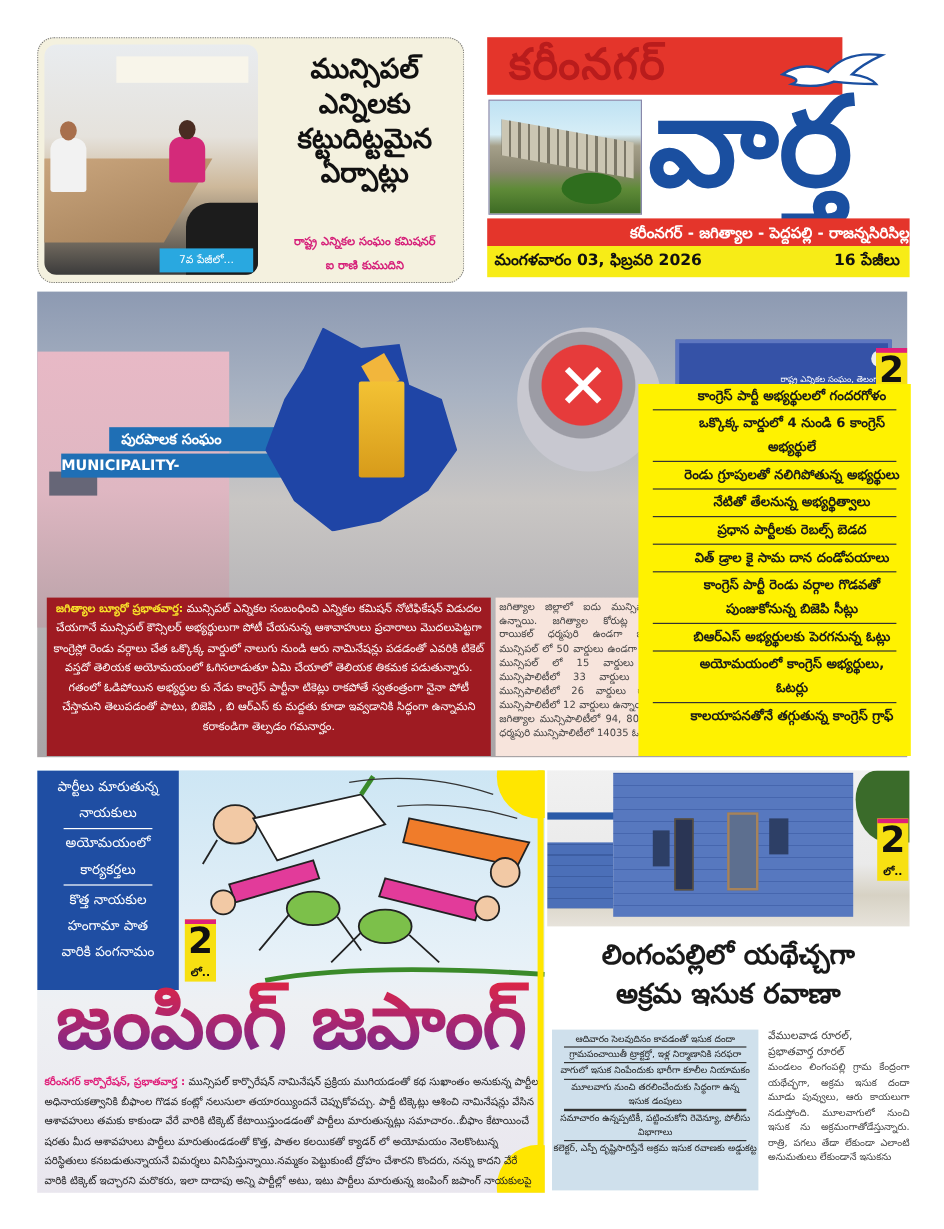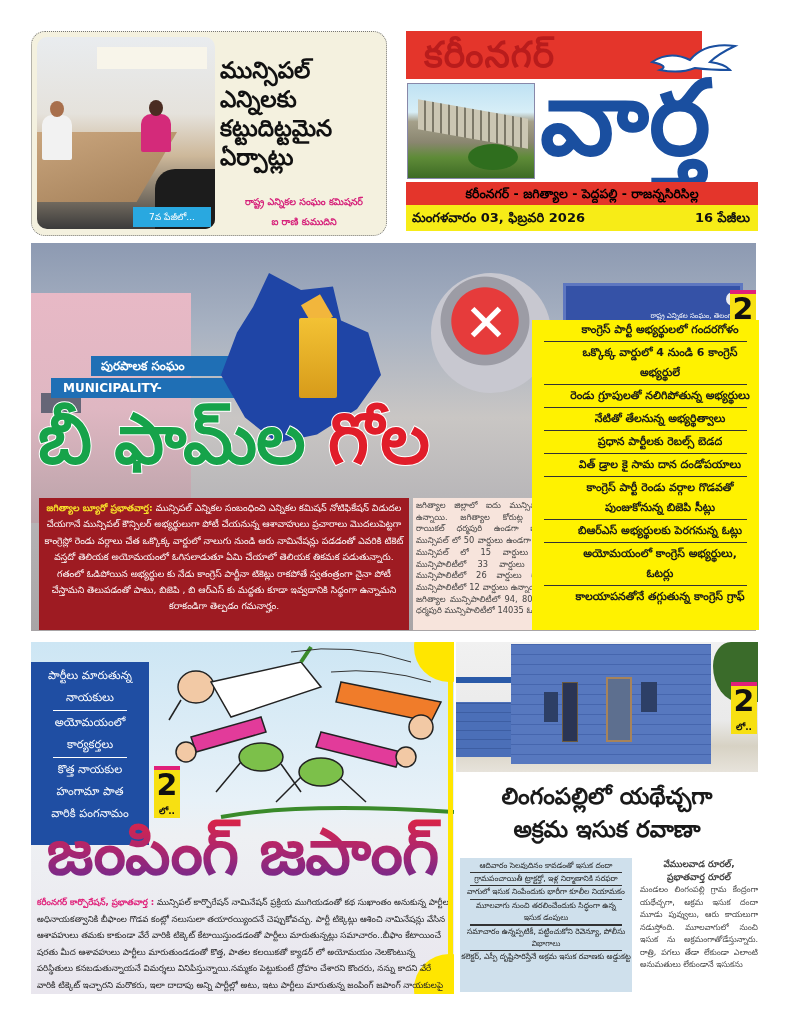--- a/index.html
+++ b/index.html
@@ -25,21 +25,21 @@
   .teaser-photo .person1 .head { position: absolute; left: 8px; top: -14px; width: 14px; height: 16px; border-radius: 50%; background: #a86f4c; }
   .teaser-photo .person2 { position: absolute; left: 104px; top: 77px; width: 30px; height: 38px; background: #d42a7a; border-radius: 10px 10px 2px 2px; }
   .teaser-photo .person2 .head { position: absolute; left: 8px; top: -14px; width: 14px; height: 16px; border-radius: 50%; background: #4a2c22; }
   .teaser-photo .wallbanner { position: absolute; left: 60px; top: 10px; width: 110px; height: 22px; background: #f8f5ea; }
   .teaser-photo .chair { position: absolute; right: 0; bottom: 0; width: 60px; height: 60px; background: #1c1c1c; border-radius: 20px 0 0 0; }
   .page-tag {
     position: absolute; left: 96px; top: 170px; width: 78px; height: 20px;
     background: #29a8e0; color: #fff; font-size: 9px; line-height: 20px; text-align: center;
   }
   .teaser-headline {
-    position: absolute; left: 188px; top: 24px; width: 168px; text-align: left;
+    position: absolute; left: 188px; top: 12px; width: 168px; text-align: center;
     font-size: 23px; line-height: 29px; font-weight: bold; color: #111;
   }
   .teaser-sub {
     position: absolute; left: 188px; top: 160px; width: 168px; text-align: center;
     font-size: 9.5px; line-height: 20px; color: #d6217a; font-weight: bold;
   }
 
   
   .mast-red-top {
     position: absolute; left: 406px; top: 31px; width: 296px; height: 48px; background: #e4352b;
@@ -55,21 +55,21 @@
     background: linear-gradient(180deg, #bfe2f3 0%, #d7eef7 30%, #a5a08a 40%, #8a8670 62%, #5f8b38 78%, #3d6b24 100%);
     border: 1px solid #88a;
   }
   .mast-photo .dam { position: absolute; left: 10px; top: 25px; width: 110px; height: 30px; background: repeating-linear-gradient(90deg, #cbc6b3 0 6px, #7c7868 6px 8px); transform: skewY(10deg); }
   .mast-photo .tree { position: absolute; left: 60px; top: 60px; width: 50px; height: 26px; border-radius: 50%; background: #2f6e1e; }
   .mast-name2 {
     position: absolute; left: 540px; top: 58px; font-size: 104px; line-height: 120px; color: #1a4fa0; font-weight: bold;
   }
   .mast-districts {
     position: absolute; left: 406px; top: 182px; width: 352px; height: 23px; background: #e4352b;
-    color: #000000; font-size: 12.5px; line-height: 23px; text-align: center; font-weight: bold;
+    color: #ffffff; font-size: 12.5px; line-height: 23px; text-align: right; font-weight: bold;
   }
   .mast-dateline {
     position: absolute; left: 406px; top: 205px; width: 352px; height: 26px; background: #f7ec17;
     font-size: 13px; line-height: 26px; font-weight: bold; color: #111;
   }
   .mast-dateline .date { position: absolute; left: 6px; }
   .mast-dateline .pages { position: absolute; right: 8px; }
 
   
   .lead {
@@ -77,21 +77,21 @@
     background: linear-gradient(180deg, #8d9ab2 0%, #a8b2c2 22%, #c9c6c4 45%, #b9b7b9 65%, #a8a4a6 100%);
   }
   .lead .bldg { position: absolute; left: 0; top: 50px; width: 160px; height: 230px; background: linear-gradient(180deg, #e8b9c6 0%, #dfb7c2 50%, #b9a2a8 100%); }
   .lead .bldg-win { position: absolute; left: 10px; top: 100px; width: 40px; height: 20px; background: #667; }
   .lead .muni-sign1 {
     position: absolute; left: 60px; top: 113px; width: 160px; height: 20px; background: #1f6fb5;
     color: #fff; font-size: 12px; line-height: 20px; padding-left: 10px; font-weight: bold;
   }
   .lead .muni-sign2 {
     position: absolute; left: 20px; top: 135px; width: 200px; height: 20px; background: #1f6fb5;
-    color: #fff; font-size: 12px; line-height: 20px; padding-left: 12px; font-weight: bold;
+    color: #fff; font-size: 12px; line-height: 20px; font-weight: bold;
   }
   .lead .state-map {
     position: absolute; left: 190px; top: 30px; width: 160px; height: 170px; background: #1f45a6;
     clip-path: polygon(30% 0, 50% 10%, 70% 8%, 75% 28%, 92% 35%, 100% 60%, 85% 80%, 60% 95%, 35% 100%, 15% 85%, 0 60%, 10% 35%, 20% 20%);
   }
   .lead .ballot { position: absolute; left: 268px; top: 75px; width: 38px; height: 80px; background: linear-gradient(180deg, #f3c234, #d79b1a); border-radius: 2px; }
   .lead .ballot-slip { position: absolute; left: 275px; top: 55px; width: 22px; height: 26px; background: #f2b63c; transform: rotate(-30deg); }
   .lead .ring { position: absolute; left: 400px; top: 30px; width: 120px; height: 120px; border-radius: 50%; background: radial-gradient(circle at 45% 40%, #e63b3b 0 34%, #9c9ca5 35% 45%, #c8c8d0 46% 100%); }
   .lead .ring-x { position: absolute; left: 425px; top: 50px; width: 60px; height: 60px; color: #fff; font-size: 52px; line-height: 60px; text-align: center; font-weight: bold; }
   .lead .sec-board {
@@ -135,21 +135,21 @@
 
   
   .jump {
     position: absolute; left: 31px; top: 642px; width: 423px; height: 352px; overflow: hidden;
     background: linear-gradient(180deg, #cde6f4 0%, #e7f1f8 45%, #eef0f3 55%, #e9e6ee 100%);
   }
   .jump .corner { position: absolute; right: -30px; top: -30px; width: 70px; height: 70px; border-radius: 50%; background: #ffe600; }
   .jump .corner2 { position: absolute; right: -30px; bottom: -30px; width: 70px; height: 70px; border-radius: 50%; background: #ffe600; }
   .jump-side {
     position: absolute; left: 0; top: 0; width: 118px; height: 183px; background: #1f4ea3;
-    color: #fff; font-size: 11.3px; line-height: 22px; text-align: center; padding-top: 3px; margin-top: 20px;
+    color: #fff; font-size: 11.3px; line-height: 22px; text-align: center; padding-top: 3px;
   }
   .jump-side .rule { height: 1px; background: #fff; margin: 1px 22px; }
   .cartoon { position: absolute; left: 120px; top: 0; width: 303px; height: 180px; }
   .jump-title {
     position: absolute; left: 0; top: 168px; width: 423px; text-align: center;
     font-size: 64px; line-height: 84px; font-weight: bold; letter-spacing: -1px;
     background: linear-gradient(180deg, #e8243b 0%, #b0266c 45%, #5a2a9a 100%);
     -webkit-background-clip: text; background-clip: text; color: transparent;
   }
   .jump-body {
@@ -176,21 +176,21 @@
   }
   .sand-box {
     position: absolute; left: 460px; top: 858px; width: 172px; height: 134px; background: #cfe0ec;
     font-size: 7.6px; line-height: 12.2px; color: #222; text-align: center; padding-top: 2px;
   }
   .sand-box .rule { height: 1px; background: #333; margin: 0 10px; }
   .sand-col {
     position: absolute; left: 640px; top: 858px; width: 118px;
     font-size: 8px; line-height: 12.5px; color: #444; text-align: justify;
   }
-  .sand-col .hdr { text-align: center; font-size: 9px; line-height: 13px; font-weight: bold; }
+  .sand-col .hdr { font-size: 9px; line-height: 13px; }
   .yellow-strip { position: absolute; left: 448px; top: 642px; width: 5px; height: 350px; background: #ffe600; }
 </style>
 </head>
 <body>
 
 <div class="teaser">
   <div class="teaser-photo">
     <div class="wallbanner"></div>
     <div class="table"></div>
     <div class="person1">
@@ -240,24 +240,20 @@
   <div class="ballot-slip"></div>
   <div class="ballot"></div>
   <div class="ring"></div>
   <div class="ring-x">✕</div>
   <div class="sec-board">
     <span class="emb"></span>
     <span class="line">రాష్ట్ర ఎన్నికల సంఘం, తెలంగాణ</span>
     <span class="line">STATE ELECTION COMMISSION, TELANGANA</span>
   </div>
 
-  <div class="lead-title">
-    <span class="green">బీ ఫామ్‌ల</span>
-    <span class="red">గోల</span>
-  </div>
 
   <div class="lead-body">
     <span class="kicker">జగిత్యాల బ్యూరో ప్రభాతవార్త:</span>
     <span>మున్సిపల్ ఎన్నికల సంబంధించి ఎన్నికల కమిషన్ నోటిఫికేషన్ విడుదల చేయగానే మున్సిపల్ కౌన్సిలర్ అభ్యర్థులుగా పోటీ చేయనున్న ఆశావాహులు ప్రచారాలు మొదలుపెట్టగా కాంగ్రెస్లో రెండు వర్గాలు చేత ఒక్కొక్క వార్డులో నాలుగు నుండి ఆరు నామినేషన్లు పడడంతో ఎవరికి టికెట్ వస్తదో తెలియక అయోమయంలో ఓగిసలాడుతూ ఏమి చేయాలో తెలియక తికమక పడుతున్నారు. గతంలో ఓడిపోయిన అభ్యర్థుల కు నేడు కాంగ్రెస్ పార్టీనా టికెట్లు రాకపోతే స్వతంత్రంగా నైనా పోటీ చేస్తామని తెలుపడంతో పాటు, బిజెపి , బి ఆర్ఎస్ కు మద్దతు కూడా ఇవ్వడానికి సిద్ధంగా ఉన్నామని కరాకండిగా తెల్పడం గమనార్హం.</span>
   </div>
   <div class="lead-col">జగిత్యాల జిల్లాలో ఐదు మున్సిపాలిటీలు ఉన్నాయి. జగిత్యాల కోరుట్ల మెట్పల్లి రాయికల్ ధర్మపురి ఉండగా జగిత్యాల మున్సిపల్ లో 50 వార్డులు ఉండగా ధర్మపురి మున్సిపల్ లో 15 వార్డులు కోరుట్ల మున్సిపాలిటీలో 33 వార్డులు మెట్పల్లి మున్సిపాలిటీలో 26 వార్డులు రాయికల్ మున్సిపాలిటీలో 12 వార్డులు ఉన్నాయి. కాగా జగిత్యాల మున్సిపాలిటీలో 94, 800, ఓట్లు ధర్మపురి మున్సిపాలిటీలో 14035 ఓట్లు</div>
 </div>
 
 <div class="pgbadge" style="left:730px; top:290px;">
   <div class="topbar"></div>

